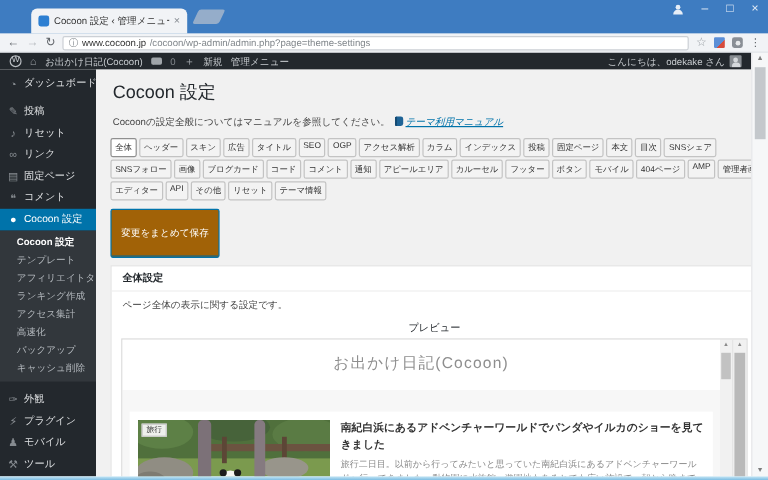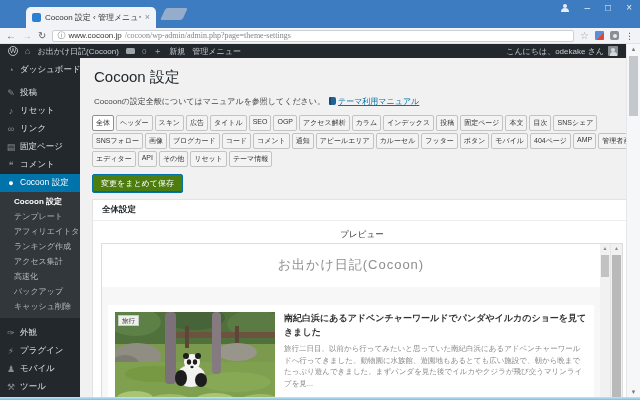--- a/index.html
+++ b/index.html
@@ -26,21 +26,21 @@
     border-radius:4px 4px 0 0; background:#e7eef7; }
 
   .toolbar { position:absolute; top:28px; left:0; right:0; height:16px; background:#f1f3f6;
     display:flex; align-items:center; padding:0 6px; gap:6px; border-bottom:1px solid #dfe2e6; }
   .nav-ic { font-size:10px; color:#5f6368; line-height:10px; }
   .nav-ic.dis { color:#b4b8bd; }
   .urlbar { flex:1; height:12px; background:#fff; border:1px solid #ccd0d5; border-radius:2px;
     display:flex; align-items:center; padding:0 4px; gap:3px; font-size:8px; overflow:hidden; }
   .info-ic { color:#80868b; font-size:8px; }
   .url-domain { color:#333; white-space:nowrap; }
-  .url-path { color:#80868b; white-space:nowrap; overflow:hidden;font-family:Liberation Serif, serif; }
+  .url-path { color:#80868b; white-space:nowrap; overflow:hidden; }
   .star-ic { color:#9aa0a6; font-size:10px; }
   .ext1 { width:9px; height:9px; border-radius:1px;
     background:linear-gradient(135deg,#5b8ed6 60%,#d64b3c 60%); }
   .ext2 { width:9px; height:9px; border-radius:2px; background:#8a8f96; position:relative; }
   .ext2::after { content:""; position:absolute; left:2.5px; top:2.5px; width:4px; height:4px;
     border-radius:50%; background:#e8eaec; }
   .menu-dots { color:#5f6368; font-size:9px; }
 
   
   .adminbar { position:absolute; top:44px; left:0; right:14px; height:14px; background:#23282d;
@@ -78,29 +78,29 @@
     white-space:nowrap; }
   .sb-sub-item.active { color:#fff; font-weight:bold; }
   .sb-bottom { margin-top:6px; }
 
   
   .content { flex:1; background:#f1f1f1; padding:8px 6px 0 12px; overflow:hidden; position:relative; }
   .page-title { font-size:15px; font-weight:400; color:#23282d; margin:2px 0 9px 2px; }
   .page-desc { font-size:8px; color:#444; margin:0 0 8px 2px; }
   .book-ic { display:inline-block; width:7px; height:8px; background:#1e6396; border-radius:1px 2px 2px 1px;
     vertical-align:-1px; margin:0 2px 0 4px; border-left:2px solid #144a73; }
-  .manual-link { color:#0073aa; text-decoration:underline; }
+  .manual-link { color:#0073aa; text-decoration:underline;font-style:italic; }
 
   .tabrow { display:flex; margin-bottom:2px; }
   .tab-btn { font-size:7px; padding:2px 3px; background:#f3f3f3; border:1px solid #c3c3c3;
     border-radius:2px; margin-right:2px; color:#333; white-space:nowrap; }
   .tab-btn.active { background:#fff; border-color:#8f8f8f; }
 
-  .save-btn { display:inline-block; background:#4d7c0f; border:1px solid #0073aa; color:#fff;
-    font-size:8px; padding:3px 8px; border-radius:2px; margin:5px 0 6px; box-shadow:inset 0 -1px 0 #006799;text-align:center; }
+  .save-btn { display:inline-block; background:#a16207; border:1px solid #0073aa; color:#fff;
+    font-size:8px; padding:14px 8px; border-radius:2px; margin:5px 0 6px; box-shadow:inset 0 -1px 0 #006799;text-align:center; }
 
   .metabox { background:#fff; border:1px solid #e3e3e3; margin-right:2px; }
   .mb-title { font-size:8.5px; font-weight:bold; color:#23282d; padding:4px 9px; border-bottom:1px solid #eee; }
   .mb-desc { font-size:8px; color:#444; padding:6px 9px 0; }
   .preview-label { text-align:center; font-size:8.5px; color:#23282d; margin:8px 0 2px; }
 
   .preview-frame { margin:0 8px; border:1px solid #ddd; height:162px; display:flex; overflow:hidden;
     background:#f7f7f7; }
   .pv-page { flex:1; overflow:hidden; background:#f7f7f7; }
   .pv-header { background:#fff; padding:11px 0 13px; text-align:center; }
@@ -292,20 +292,21 @@
             <span class="tab-btn">その他</span>
             <span class="tab-btn">リセット</span>
             <span class="tab-btn">テーマ情報</span>
           </div>
         </div>
 
       <span class="save-btn">変更をまとめて保存</span>
 
       <div class="metabox">
         <div class="mb-title">全体設定</div>
+        <div class="mb-desc">ページ全体の表示に関する設定です。</div>
         <div class="preview-label">プレビュー</div>
 
         <div class="preview-frame">
           <div class="pv-page">
             <div class="pv-header">
               <span class="pv-site-title">お出かけ日記(Cocoon)</span>
             </div>
             <div class="pv-gap"></div>
             <div class="pv-card">
               <div class="pv-thumb">

